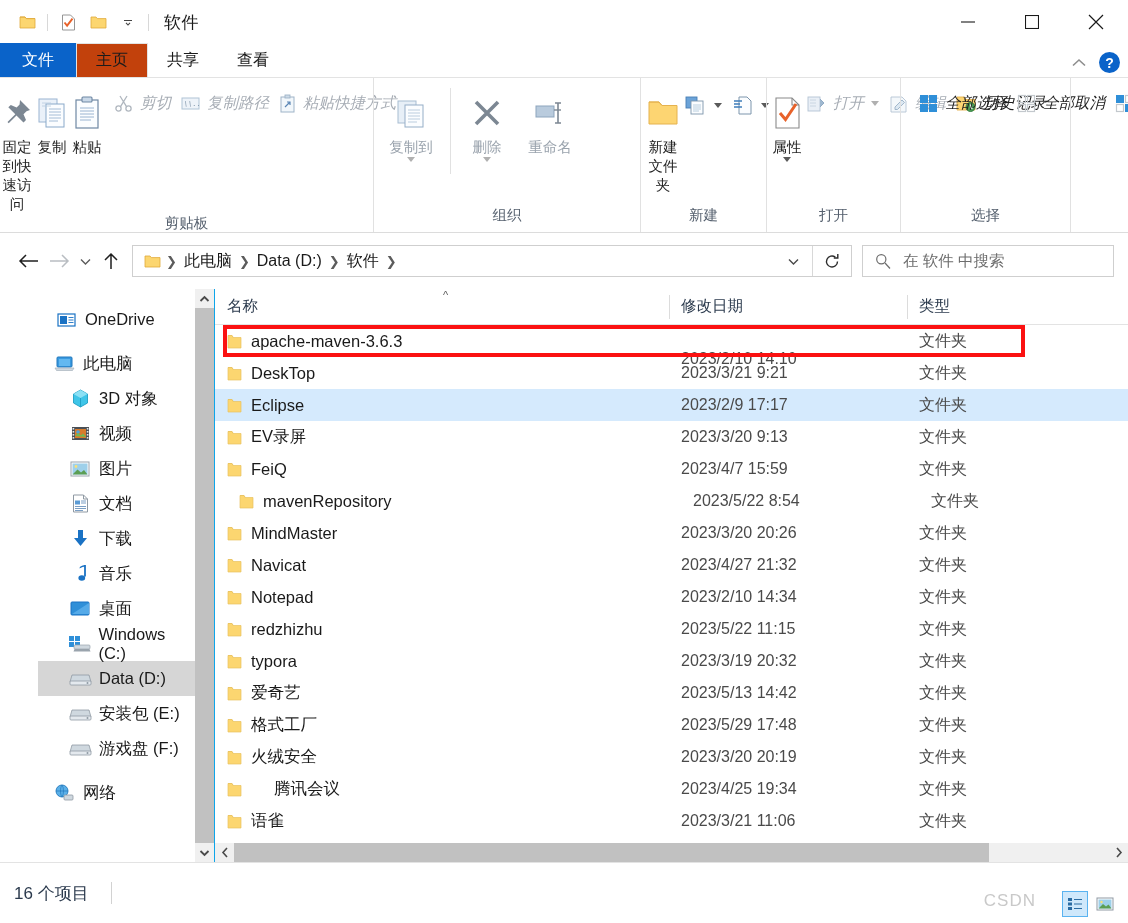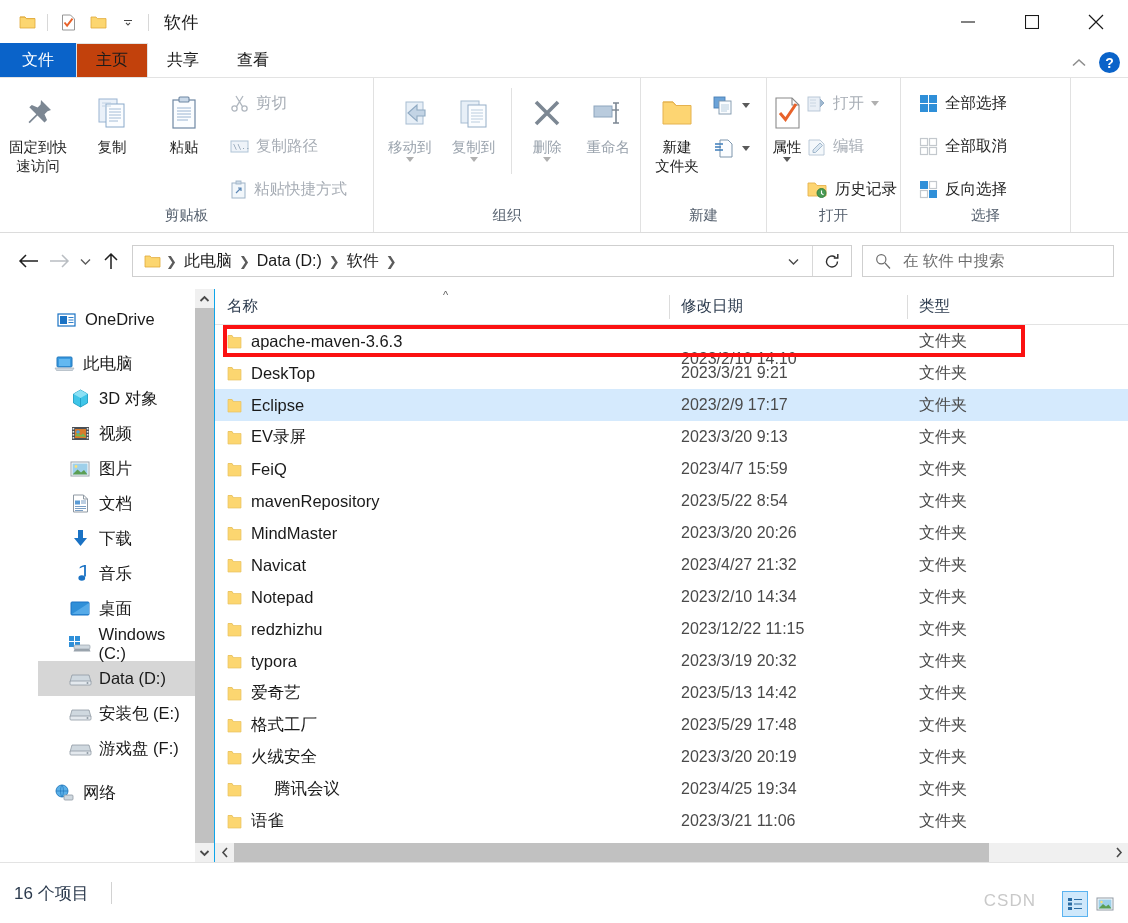--- a/index.html
+++ b/index.html
@@ -57,21 +57,21 @@
     height:26px; display:flex; align-items:flex-start; justify-content:center;
     font-size:14.5px; color:#55606e;
   }
   .bigbtn {
     width:72px; display:flex; flex-direction:column; align-items:center;
     padding-top:4px; text-align:center;
   }
   .bigbtn .bico { height:46px; display:flex; align-items:center; justify-content:center; }
   .bigbtn .blab { font-size:14.5px; color:#1f1f1f; line-height:19px; margin-top:2px; }
   .bigbtn .blab.dim { color:#9aa3ad; }
-  .smallcol { display:flex; flex-direction:column; padding-top:2px; gap:12px; }
+  .smallcol { display:flex; flex-direction:row; padding-top:2px; gap:2px;font-style:italic; }
   .smallbtn { display:flex; align-items:center; height:31px; padding:0 4px; gap:7px; }
   .smallbtn .slab { font-size:15.5px; color:#1f1f1f; white-space:nowrap; }
   .smallbtn .slab.dim { color:#a7adb5; }
   .caret-d { width:0;height:0;border-left:4px solid transparent;border-right:4px solid transparent;border-top:5px solid #5a5a5a; }
   .caret-d.dim { border-top-color:#b0b0b0; }
 
   
   .addrbar {
     position:absolute; top:233px; left:0; width:1128px; height:56px;
     background:#fff; display:flex; align-items:center; padding:0 14px;
@@ -283,30 +283,20 @@
               </svg>
             <span class="slab dim">粘贴快捷方式</span>
           </div>
         </div>
       </div>
       <div class="rgroup-label">剪贴板</div>
     </div>
 
     <div class="rgroup" style="width:267px">
       <div class="rgroup-body" style="padding-left:4px">
-        <div class="bigbtn" style="width:66px">
-          <div class="bico">
-            <svg width="36" height="34" viewBox="0 0 36 34">
-              <rect x="14" y="6" width="17" height="22" fill="#e7eff7" stroke="#a8bdd2" stroke-width="1"></rect>
-              <path d="M16 17l9-8v5h8v6h-8v5z" fill="#c3d4e5" stroke="#8fa9c2" stroke-width="1.1"></path>
-            </svg>
-          </div>
-          <div class="blab dim">移动到</div>
-          <div class="caret-d dim"></div>
-        </div>
         <div class="bigbtn" style="width:66px">
           <div class="bico">
             <svg width="36" height="34" viewBox="0 0 36 34">
               <rect x="5" y="5" width="18" height="22" fill="#e7eff7" stroke="#a8bdd2" stroke-width="1"></rect>
               <rect x="12" y="9" width="18" height="22" fill="#fbfdff" stroke="#95aec7" stroke-width="1"></rect>
               <g stroke="#b3c7da" stroke-width=".9">
                   <path d="M15 14h12M15 17h12M15 20h12M15 23h12M15 26h9"></path>
                 </g>
             </svg>
           </div>
@@ -784,21 +774,21 @@
                   <path d="M1 2.5h4l1.2 2H14V15H1z" fill="#fcd670" stroke="#e8c15e" stroke-width=".7"></path>
                   <path d="M1 2.5h4l1.2 2" fill="none" stroke="#e8c15e" stroke-width=".7"></path>
                 </svg>
               </span>
               <span>FeiQ</span>
             </div>
             <div class="fdate" style="width: 238px;">2023/4/7 15:59</div>
             <div class="ftype" style="width: 190px;">文件夹</div>
           </div>
           <div class="frow">
-            <div class="fname" style="width: 454px;">
+            <div class="fname" style="width: 454px; margin-left: 12px;">
               <span style="display: flex; align-items: center;">
                 <svg width="15" height="17" viewBox="0 0 15 17">
                   <path d="M1 2.5h4l1.2 2H14V15H1z" fill="#fcd670" stroke="#e8c15e" stroke-width=".7"></path>
                   <path d="M1 2.5h4l1.2 2" fill="none" stroke="#e8c15e" stroke-width=".7"></path>
                 </svg>
               </span>
               <span>mavenRepository</span>
             </div>
             <div class="fdate" style="width: 238px;">2023/5/22 8:54</div>
             <div class="ftype" style="width: 190px;">文件夹</div>
@@ -845,21 +835,21 @@
           <div class="frow">
             <div class="fname" style="width: 454px;">
               <span style="display: flex; align-items: center;">
                 <svg width="15" height="17" viewBox="0 0 15 17">
                   <path d="M1 2.5h4l1.2 2H14V15H1z" fill="#fcd670" stroke="#e8c15e" stroke-width=".7"></path>
                   <path d="M1 2.5h4l1.2 2" fill="none" stroke="#e8c15e" stroke-width=".7"></path>
                 </svg>
               </span>
               <span>redzhizhu</span>
             </div>
-            <div class="fdate" style="width: 238px;">2023/12/22 11:15</div>
+            <div class="fdate" style="width: 238px;">2023/5/22 11:15</div>
             <div class="ftype" style="width: 190px;">文件夹</div>
           </div>
           <div class="frow">
             <div class="fname" style="width: 454px;">
               <span style="display: flex; align-items: center;">
                 <svg width="15" height="17" viewBox="0 0 15 17">
                   <path d="M1 2.5h4l1.2 2H14V15H1z" fill="#fcd670" stroke="#e8c15e" stroke-width=".7"></path>
                   <path d="M1 2.5h4l1.2 2" fill="none" stroke="#e8c15e" stroke-width=".7"></path>
                 </svg>
               </span>

